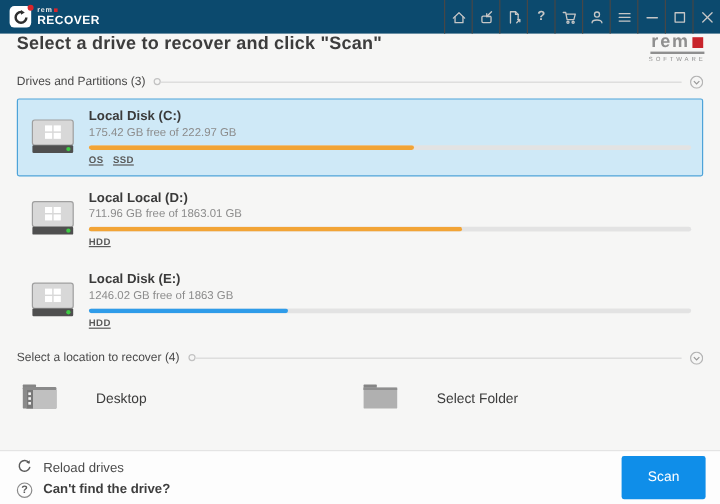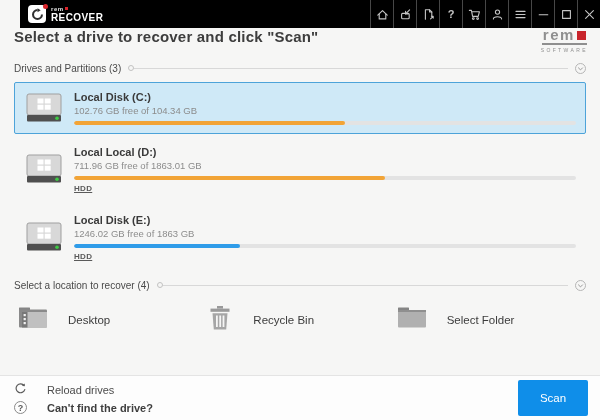--- a/index.html
+++ b/index.html
@@ -2,21 +2,21 @@
 <html><head>
 <meta charset="utf-8">
 <title>Remo Recover</title>
 <style>
   * { box-sizing: border-box; margin: 0; padding: 0; }
   html,body { width:600px; height:420px; overflow:hidden; }
   body { font-family:"Liberation Sans", sans-serif; }
   .app { width:600px; height:420px; display:flex; flex-direction:column; background:#f6f6f5; }
 
   
-  .titlebar { flex:0 0 28px; background:#000000; display:flex; align-items:center; padding-left:8px;margin-left:20px; }
+  .titlebar { flex:0 0 28px; background:#0c4a6e; display:flex; align-items:center; padding-left:8px; }
   .logo-box { width:18px; height:18px; background:#fff; border-radius:4px; position:relative;
               display:flex; align-items:center; justify-content:center; flex:0 0 auto; }
   .logo-dot { position:absolute; top:-1px; right:-2px; width:5px; height:5px; background:#d9252b; border-radius:50%; }
   .logo-text { margin-left:5px; display:flex; flex-direction:column; line-height:1; }
   .logo-remo { font-size:6px; color:#e8e8e8; font-weight:bold; letter-spacing:.6px; display:flex; align-items:center; }
   .logo-remo .sq { width:3px; height:3px; background:#d9252b; display:inline-block; margin-left:1px; }
   .logo-title { font-size:10px; color:#fff; font-weight:bold; letter-spacing:.4px; margin-top:1px; }
   .tb-icons { margin-left:auto; display:flex; height:100%; align-items:stretch; }
   .tb-icon { width:23px; display:flex; align-items:center; justify-content:center;
              border-left:1px solid #474747; cursor:default; background:none; border-top:none; border-right:none; border-bottom:none; }
@@ -49,30 +49,30 @@
   .drive-info { flex:1; margin-left:10px; min-width:0; }
   .drive-name { font-size:11px; font-weight:bold; color:#3a3a3a; }
   .drive-details { font-size:9.5px; color:#8c8c8c; margin-top:2px; white-space:nowrap; }
   .drive-bar { height:4px; background:#e3e3e3; border-radius:2px; margin-top:5px; overflow:hidden; }
   .drive-bar-fill { height:100%; border-radius:2px; }
   .drive-tags { margin-top:4px; display:flex; gap:8px; }
   .drive-tag { font-size:8px; color:#5a5a5a; font-weight:bold; text-decoration:underline; letter-spacing:.3px; }
 
   
   .locations-row { display:flex; margin:14px 14px 0 18px; }
-  .location-item { flex:1; display:flex; align-items:center; gap:20px; cursor:default; }
+  .location-item { flex:1; display:flex; align-items:center; gap:32px; cursor:default; }
   .location-label { font-size:11.5px; color:#3c3c3c; }
 
   .spacer { flex:1; }
 
   
   .footer { flex:0 0 45px; background:#fdfdfd; border-top:1px solid #e4e4e4;
             display:flex; align-items:center; padding:0 12px 0 14px; }
   .footer-left { display:flex; flex-direction:column; gap:4px; }
-  .footer-row { display:flex; align-items:center; gap:20px; font-size:11px; color:#4c4c4c; cursor:default; }
+  .footer-row { display:flex; align-items:center; gap:9px; font-size:11px; color:#4c4c4c; cursor:default; }
   .footer-row.bold { font-weight:bold; color:#3e3e3e; }
   .q-circle { width:13px; height:13px; border:1px solid #8a8a8a; border-radius:50%; font-size:9px; color:#5a5a5a;
               display:flex; align-items:center; justify-content:center; font-weight:bold; flex:0 0 auto; }
   .scan-btn { margin-left:auto; width:70px; height:36px; background:#0f8ee9; color:#fff; font-size:11.5px;
               border:none; border-radius:2px; font-family:"Liberation Sans",sans-serif; cursor:pointer; }
 </style>
 </head>
 <body>
 
 <div class="app">
@@ -189,24 +189,28 @@
             <rect x="13.5" y="6.5" width="6" height="5" fill="#fff"></rect>
             <rect x="20.7" y="6.5" width="6" height="5" fill="#fff"></rect>
             <rect x="13.5" y="12.7" width="6" height="5" fill="#fff"></rect>
             <rect x="20.7" y="12.7" width="6" height="5" fill="#fff"></rect>
             <rect x="3" y="23" width="34" height="6.5" rx="1" fill="#4f4f4f"></rect>
             <circle cx="33" cy="26.2" r="1.8" fill="#3ecb44"></circle>
           </svg>
       </span>
       <span class="drive-info">
         <div class="drive-name">Local Disk (C:)</div>
-        <div class="drive-details">102.76 GB free of 104.34 GB</div>
+        <div class="drive-details">175.42 GB free of 222.97 GB</div>
         <div class="drive-bar">
             <div class="drive-bar-fill" style="width: 54%; background: rgb(242, 164, 54);"></div>
           </div>
+        <div class="drive-tags">
+          <span class="drive-tag">OS</span>
+          <span class="drive-tag">SSD</span>
+        </div>
       </span>
     </div>
 
     <div class="drive-card">
       <span class="drive-icon">
         <svg width="40" height="32" viewBox="0 0 40 32">
             <rect x="3" y="2" width="34" height="21" rx="2" fill="#d8d8d8" stroke="#9f9f9f"></rect>
             <rect x="13.5" y="6.5" width="6" height="5" fill="#fff"></rect>
             <rect x="20.7" y="6.5" width="6" height="5" fill="#fff"></rect>
             <rect x="13.5" y="12.7" width="6" height="5" fill="#fff"></rect>
@@ -277,33 +281,20 @@
             <rect x="4" y="7" width="5.5" height="15.5" fill="#787878"></rect>
             <rect x="5.6" y="9" width="2.2" height="2.2" fill="#f2f2f2"></rect>
             <rect x="5.6" y="13" width="2.2" height="2.2" fill="#f2f2f2"></rect>
             <rect x="5.6" y="17" width="2.2" height="2.2" fill="#f2f2f2"></rect>
           </svg>
       </span>
       <span class="location-label">Desktop</span>
     </div>
 
 
-    <div class="location-item">
-      <span>
-        <svg width="26" height="26" viewBox="0 0 26 26">
-            <rect x="10" y="1" width="6" height="2.6" fill="#9a9a9a"></rect>
-            <rect x="3.5" y="3.6" width="19" height="3.2" fill="#9a9a9a"></rect>
-            <path d="M5.5 8.2 H20.5 L19.2 24.5 H6.8 Z" fill="#a6a6a6"></path>
-            <rect x="9" y="10.5" width="1.8" height="11.5" fill="#f6f6f5"></rect>
-            <rect x="12.3" y="10.5" width="1.8" height="11.5" fill="#f6f6f5"></rect>
-            <rect x="15.6" y="10.5" width="1.8" height="11.5" fill="#f6f6f5"></rect>
-          </svg>
-      </span>
-      <span class="location-label">Recycle Bin</span>
-    </div>
 
     <div class="location-item">
       <span>
         <svg width="30" height="25" viewBox="0 0 30 25">
             <rect x="1" y="2.5" width="11" height="4.5" rx="0.5" fill="#858585"></rect>
             <rect x="1" y="5" width="28" height="17.5" rx="1" fill="#b0b0b0"></rect>
             <rect x="1" y="5" width="28" height="2" fill="#8f8f8f"></rect>
           </svg>
       </span>
       <span class="location-label">Select Folder</span>

